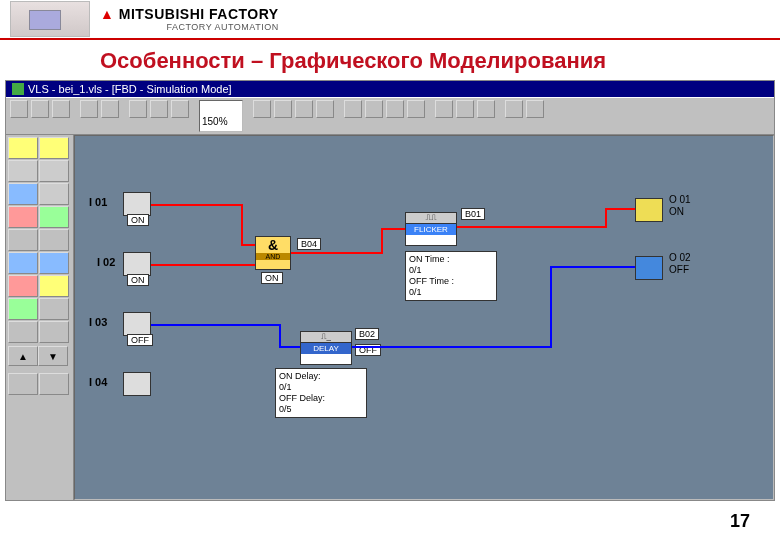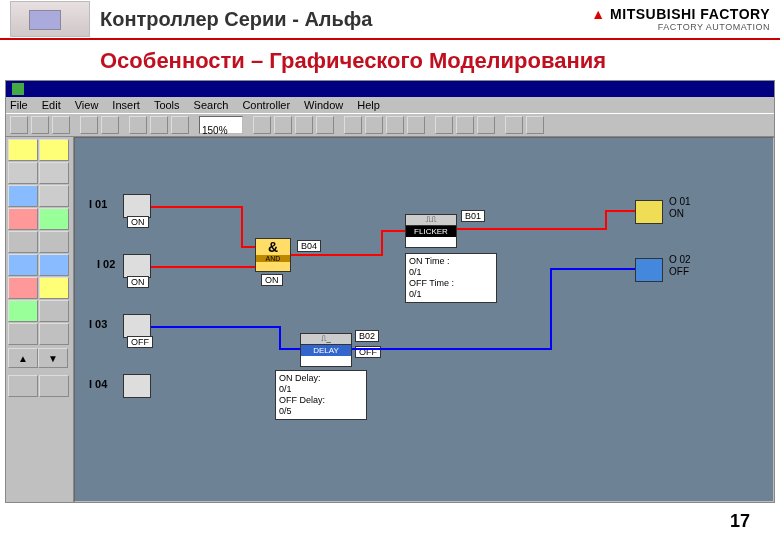--- a/index.html
+++ b/index.html
@@ -17,21 +17,21 @@
   .subtitle { font-size: 22px; font-weight: bold; color: #c01020; padding: 8px 80px 6px 100px; }
 
   .app-window { margin: 0 5px; border: 1px solid #888; background: #c0c0c0; }
   .titlebar { background: #000080; color: #fff; font-size: 11px; padding: 2px 6px; display: flex; align-items: center; }
   .titlebar .ticon { width:12px; height:12px; background:#4a4; margin-right:4px; }
   .menubar { background: #c0c0c0; display: flex; padding: 2px 4px; font-size: 11px; }
   .menubar span { margin-right: 14px; }
   .toolbar { background: #c0c0c0; display: flex; padding: 2px 4px; gap: 3px; border-top: 1px solid #fff; border-bottom: 1px solid #888; flex-wrap: wrap; }
   .tb-btn { width: 18px; height: 18px; background: #c0c0c0; border: 1px outset #ddd; }
   .tb-sep { width: 4px; }
-  .zoom { width: 44px; height: 18px; background: #fff; border: 1px inset #bbb; font-size: 10px; padding: 8px 2px; }
+  .zoom { width: 44px; height: 18px; background: #fff; border: 1px inset #bbb; font-size: 10px; padding: 15px 2px; }
 
   .workspace { display: flex; height: 365px; }
   .palette { width: 68px; background: #c0c0c0; border-right: 1px solid #888; display: flex; flex-direction: column; padding: 2px; gap: 1px; }
   .pal-row { display: flex; gap: 1px; }
   .pal-btn { width: 30px; height: 22px; background: #c0c0c0; border: 1px outset #ddd; font-size: 8px; display:flex; align-items:center; justify-content:center; }
   .pal-btn.c1{background:#ff7;}
   .pal-btn.c2{background:#8bf;}
   .pal-btn.c3{background:#f99;}
   .pal-btn.c4{background:#9f9;}
   .pal-btn.c5{background:#ccc;}
@@ -63,43 +63,32 @@
 
   .infobox { position:absolute; background:#fff; border:1px solid #333; font-size:9px; padding:2px 3px; line-height:11px; }
 
   .page-num { position:absolute; bottom:8px; right:30px; font-size:18px; font-weight:bold; }
 </style>
 </head>
 <body>
 
 <div class="header">
   <div class="device-img"></div>
-  <div class="header-title">Контроллер Серии - Альфа</div>
   <div class="brand">
     <div class="brand-top"><span class="tri">▲</span> <span>MITSUBISHI FACTORY</span></div>
     <div class="brand-sub">FACTORY AUTOMATION</div>
   </div>
 </div>
 
 <div class="subtitle">Особенности – Графического Моделирования</div>
 
 <div class="app-window">
   <div class="titlebar">
     <div class="ticon"></div>
-  </div>
-  <div class="menubar">
-    <span>File</span>
-    <span>Edit</span>
-    <span>View</span>
-    <span>Insert</span>
-    <span>Tools</span>
-    <span>Search</span>
-    <span>Controller</span>
-    <span>Window</span>
-    <span>Help</span>
+    <span>VLS - bei_1.vls - [FBD - Simulation Mode]</span>
   </div>
   <div class="toolbar">
     <div class="tb-btn"></div>
     <div class="tb-btn"></div>
     <div class="tb-btn"></div>
     <div class="tb-sep"></div>
     <div class="tb-btn"></div>
     <div class="tb-btn"></div>
     <div class="tb-sep"></div>
     <div class="tb-btn"></div>
@@ -194,21 +183,21 @@
 
       <div class="and-icon" style="top:100px;left:180px;">
         <div class="amp">&amp;</div>
         <div class="lab">AND</div>
       </div>
       <div class="io-state" style="top:102px;left:222px;">B04</div>
       <div class="io-state" style="top:136px;left:186px;">ON</div>
 
       <div class="fblock" style="top:76px;left:330px;width:52px;height:34px;">
         <div class="hdr">⎍⎍</div>
-        <div class="body" style="background:#000000;color:#fff;">FLICKER</div>
+        <div class="body" style="background:#3b82f6;color:#fff;">FLICKER</div>
       </div>
       <div class="io-state" style="top:72px;left:386px;text-align:right;">B01</div>
       <div class="infobox" style="top:115px;left:330px;width:92px;white-space:pre-line;">ON Time :
 0/1
 OFF Time :
 0/1</div>
 
       <div class="fblock" style="top:195px;left:225px;width:52px;height:34px;">
         <div class="hdr">⎍_</div>
         <div class="body" style="background:#36c;color:#fff;">DELAY</div>

